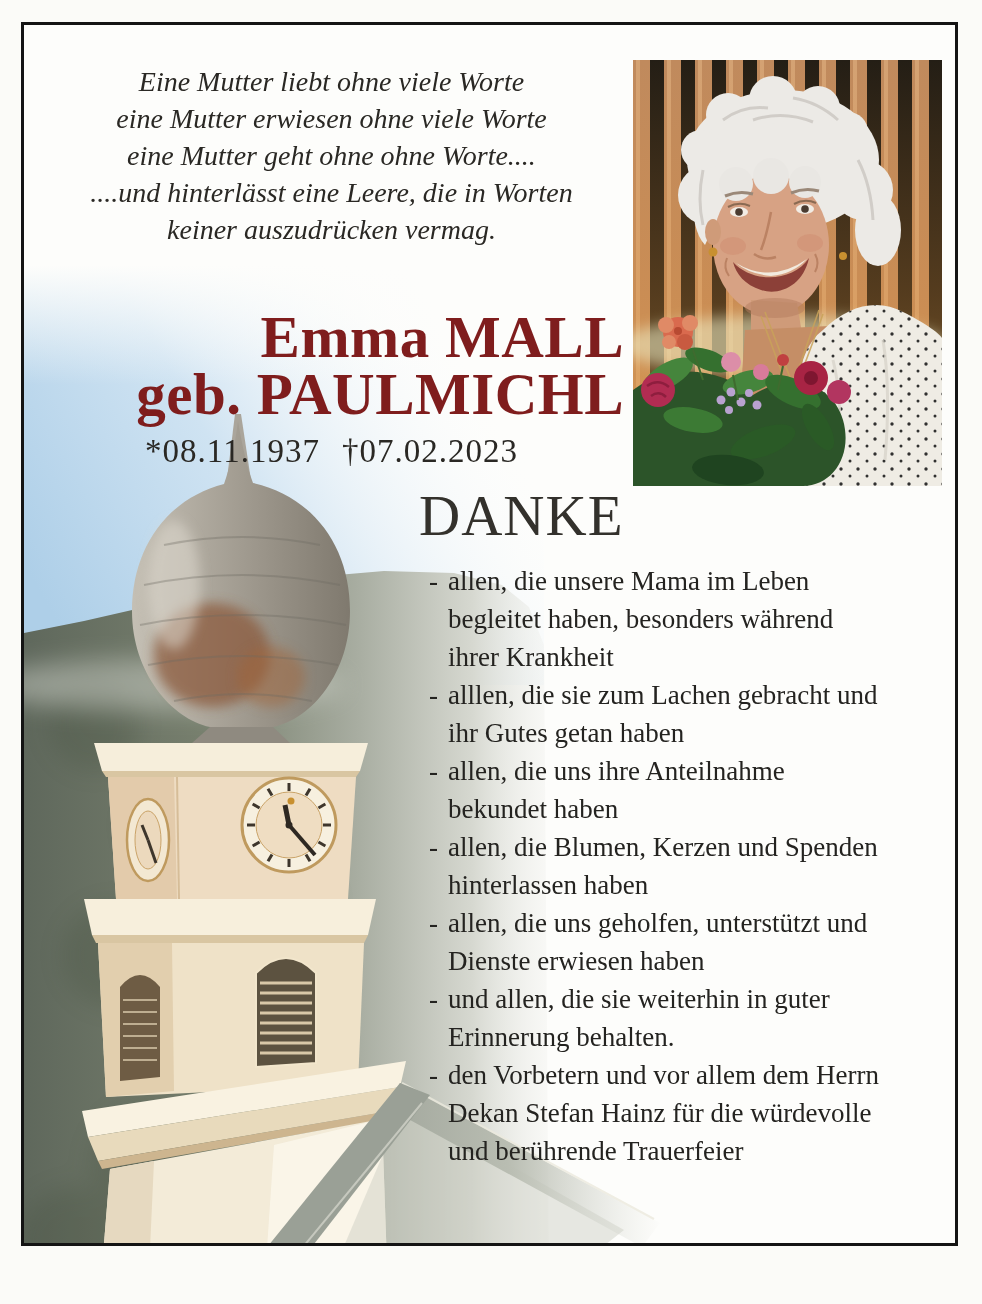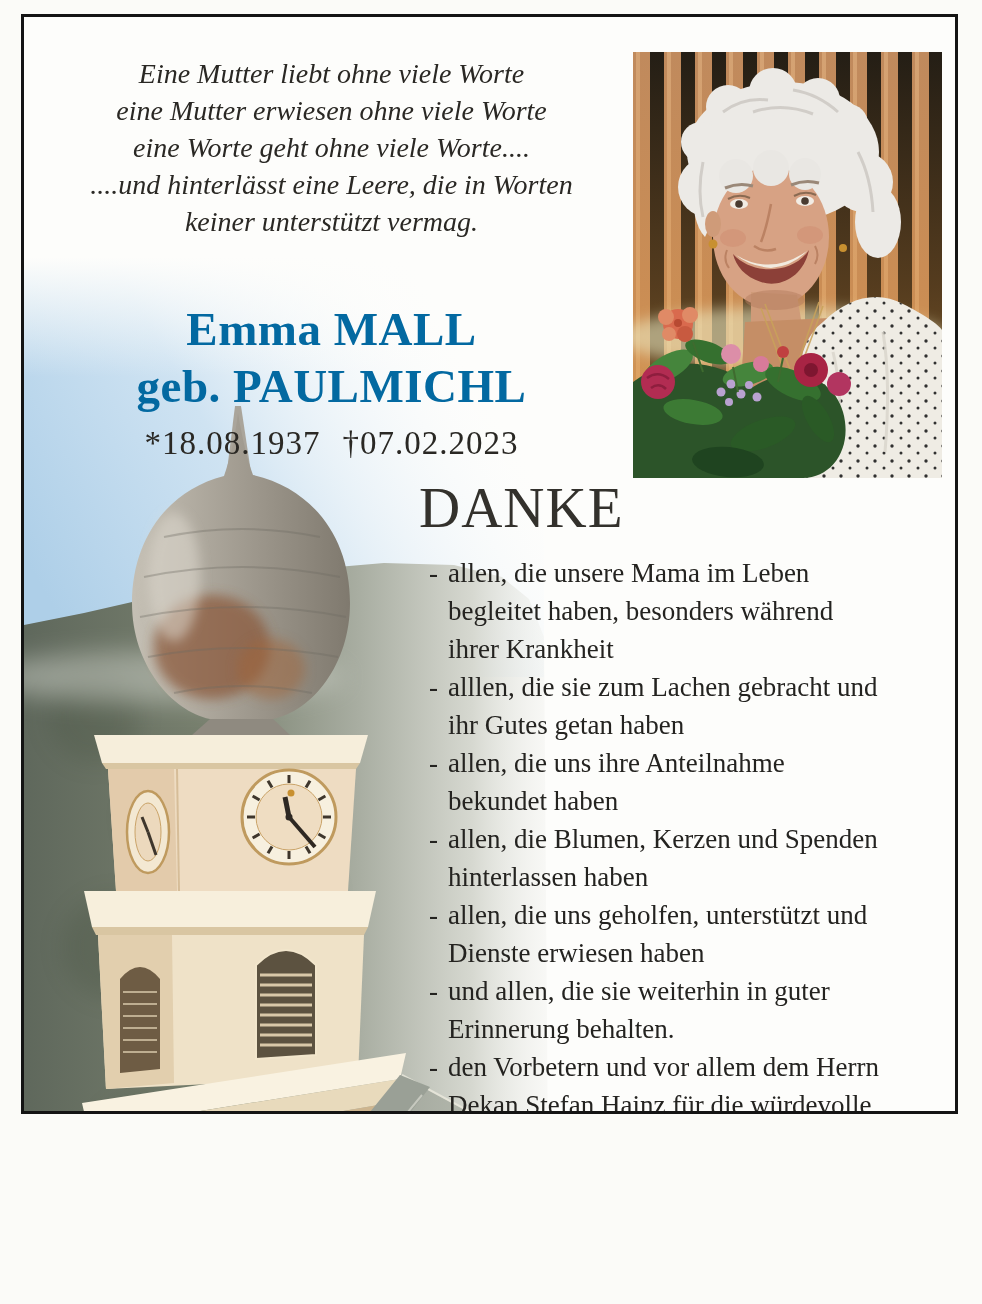--- a/index.html
+++ b/index.html
@@ -6,35 +6,35 @@
   html,body{margin:0;padding:0;}
   body{
     width:982px;height:1304px;
     background:#fbfbf8;
     font-family:"Liberation Serif","DejaVu Serif",serif;
     position:relative;
     -webkit-font-smoothing:antialiased;
   }
   .page{position:relative;width:982px;height:1304px;overflow:hidden;}
   .frame{
-    position:absolute;left:21px;top:14px;width:937px;height:1100px;
+    position:absolute;left:21px;top:22px;width:937px;height:1224px;
     box-sizing:border-box;border:3px solid #141414;background:#fdfdfb;
     overflow:hidden;
   }
   .scene-svg{position:absolute;left:0;top:0;width:931px;height:1268px;}
   .photo-svg{position:absolute;left:609px;top:35px;width:309px;height:426px;}
   .poem{
     position:absolute;left:15px;top:38px;width:585px;
     font-style:italic;font-size:28px;line-height:37px;
     text-align:center;color:#2a2824;
   }
   .name-block{
     position:absolute;left:15px;top:284px;width:585px;
-    text-align:center;color:#0369a1;
-    font-weight:bold;font-size:47px;line-height:57px;letter-spacing:.5px;
+    text-align:right;color:#7f1d1d;
+    font-weight:bold;font-size:59px;line-height:57px;letter-spacing:.5px;
   }
   .dates{
     position:absolute;left:15px;top:408px;width:585px;
     text-align:center;font-size:33px;color:#2a2824;letter-spacing:1px;
   }
   .dates .death{margin-left:22px;}
   .danke{
     position:absolute;left:395px;top:458px;
     font-size:57px;letter-spacing:1px;color:#33312c;
   }
@@ -363,32 +363,32 @@
               <line x1="100" y1="315" x2="105" y2="340"></line>
             <line x1="150" y1="306" x2="145" y2="330"></line>
           </g>
         </g>
       </g>
     </svg>
 
     <div class="poem">
       <div>Eine Mutter liebt ohne viele Worte</div>
       <div>eine Mutter erwiesen ohne viele Worte</div>
-      <div>eine Worte geht ohne viele Worte....</div>
+      <div>eine Mutter geht ohne ohne Worte....</div>
       <div>....und hinterlässt eine Leere, die in Worten</div>
-      <div>keiner unterstützt vermag.</div>
+      <div>keiner auszudrücken vermag.</div>
     </div>
 
     <div class="name-block">
       <div>Emma MALL</div>
       <div>geb. PAULMICHL</div>
     </div>
 
     <div class="dates">
-      <span class="birth">*18.08.1937</span><span class="death">†07.02.2023</span>
+      <span class="birth">*08.11.1937</span><span class="death">†07.02.2023</span>
     </div>
 
     <div class="danke">DANKE</div>
 
     <ul class="thanks-list">
       <li>allen, die unsere Mama im Leben
 begleitet haben, besonders während
 ihrer Krankheit</li>
       <li>alllen, die sie zum Lachen gebracht und
 ihr Gutes getan haben</li>

